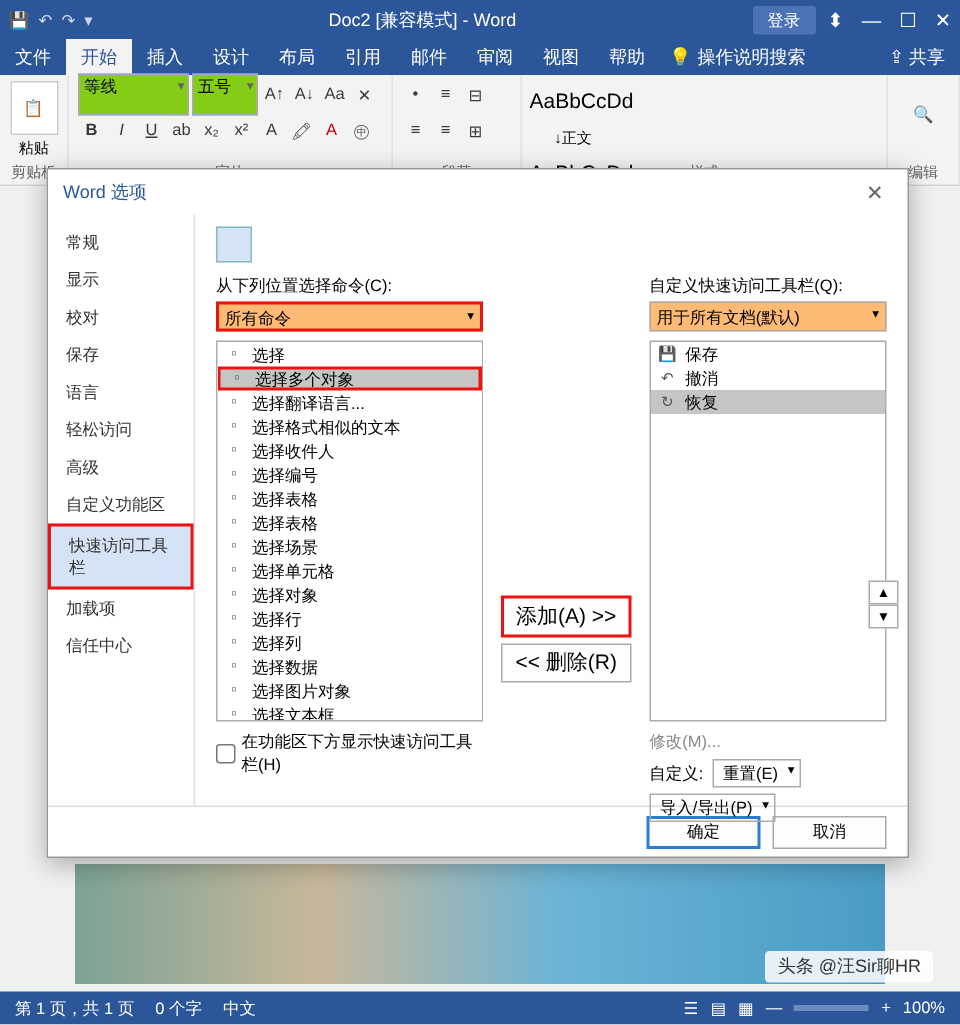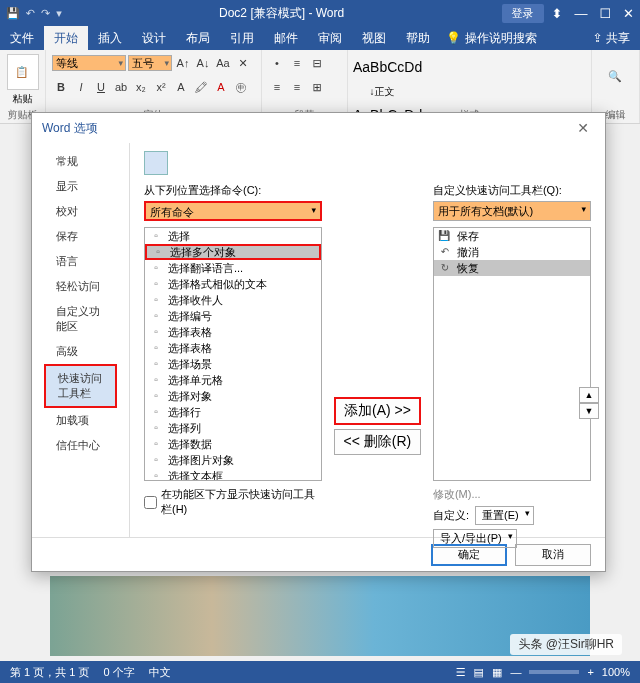--- a/index.html
+++ b/index.html
@@ -15,33 +15,33 @@
 .menubar .tab.active { background: #f3f3f3; color: #2b579a; }
 .menubar .tell { margin-left: 6px; display: flex; align-items: center; gap: 4px; }
 .menubar .share { margin-left: auto; padding: 4px 10px; }
 .ribbon { height: 74px; background: #f3f3f3; border-bottom: 1px solid #d4d4d4; display: flex; }
 .ribbon-group { border-right: 1px solid #e1e1e1; padding: 2px 6px 14px 6px; position: relative; display: flex; flex-direction: column; }
 .ribbon-group .label { position: absolute; bottom: 1px; left: 0; right: 0; text-align: center; font-size: 10px; color: #666; }
 .clipboard { width: 46px; align-items: center; }
 .clipboard .paste { width: 32px; height: 36px; background: #fff; border: 1px solid #ccc; margin-top: 2px; display: flex; align-items: center; justify-content: center; }
 .font-group { width: 216px; }
 .font-row { display: flex; gap: 2px; align-items: center; height: 22px; margin-bottom: 2px; }
-.combo { border: 1px solid #ababab; background: #fdba74; height: 16px; font-size: 11px; padding: 0 14px 0 3px; position: relative; }
+.combo { border: 1px solid #ababab; background: #84cc16; height: 28px; font-size: 11px; padding: 0 14px 0 3px; position: relative; }
 .combo::after { content: "▾"; position: absolute; right: 2px; top: 2px; font-size: 9px; color: #666; }
 .btn-sm { width: 18px; height: 18px; display: inline-flex; align-items: center; justify-content: center; font-size: 11px; color: #3b3b3b; }
 .para-group { width: 86px; }
 .styles-group { flex: 1; display: flex; gap: 2px; padding: 4px; }
 .style-box { width: 60px; height: 50px; border: 1px solid transparent; text-align: center; font-size: 10px; padding-top: 4px; }
 .style-box .preview { font-size: 14px; height: 26px; }
 .edit-group { width: 48px; text-align: center; }
 .dialog { position: absolute; left: 31px; top: 112px; width: 575px; height: 460px; background: #fff; border: 1px solid #999; box-shadow: 0 4px 16px rgba(0,0,0,0.3); }
 .dlg-title { height: 30px; display: flex; align-items: center; padding: 0 10px; font-size: 12px; color: #2b579a; }
 .dlg-title .close { margin-left: auto; font-size: 14px; color: #666; padding: 0 6px; }
 .dlg-body { display: flex; height: 394px; }
-.dlg-nav { width: 98px; border-right: 1px solid #ddd; padding: 6px 12px; }
+.dlg-nav { width: 98px; border-right: 1px solid #ddd; padding: 6px 0; }
 .dlg-nav .item { padding: 5px 12px; font-size: 11px; color: #333; cursor: pointer; }
 .dlg-nav .item.sel { background: #d4e3f5; }
 .dlg-main { flex: 1; padding: 8px 14px; }
 .dlg-header { display: flex; align-items: center; gap: 6px; font-size: 12px; font-weight: bold; margin-bottom: 8px; }
 .dlg-header .ic { width: 24px; height: 24px; background: #d4e3f5; border: 1px solid #8bb; }
 .cols { display: flex; gap: 12px; }
 .col { flex: 1; }
 .col-label { font-size: 11px; margin-bottom: 3px; }
 .select { border: 1px solid #ababab; height: 20px; width: 100%; font-size: 11px; padding: 2px 4px; background: #fdba74; position: relative; }
 .select::after { content: "▾"; position: absolute; right: 4px; top: 2px; font-size: 9px; }
@@ -177,22 +177,22 @@
     <span class="close">✕</span>
   </div>
   <div class="dlg-body">
     <div class="dlg-nav">
       <div class="item">常规</div>
       <div class="item">显示</div>
       <div class="item">校对</div>
       <div class="item">保存</div>
       <div class="item">语言</div>
       <div class="item">轻松访问</div>
+      <div class="item">高级</div>
       <div class="item">自定义功能区</div>
-      <div class="item">高级</div>
       <div class="item sel redbox">快速访问工具栏</div>
       <div class="item">加载项</div>
       <div class="item">信任中心</div>
     </div>
     <div class="dlg-main">
       <div class="dlg-header">
         <div class="ic"></div>
       </div>
       <div class="cols">
         <div class="col" style="width:178px;flex:none">

